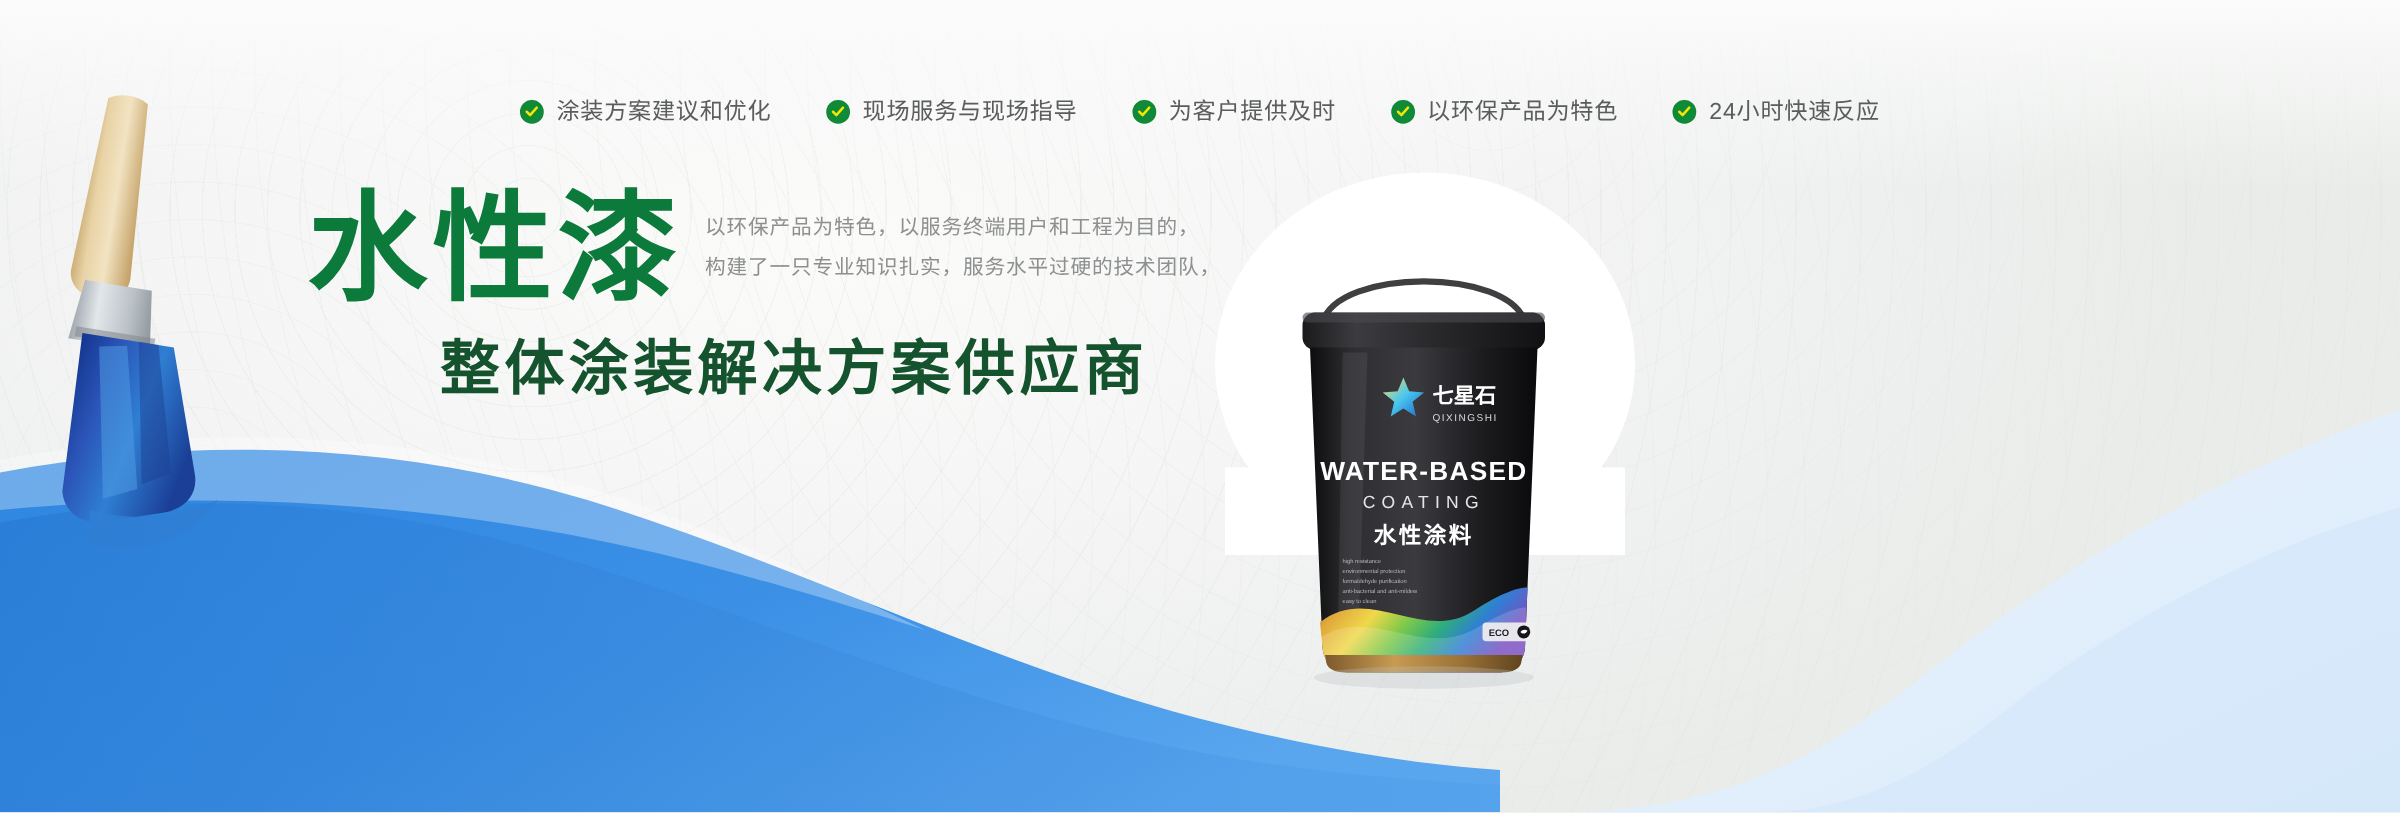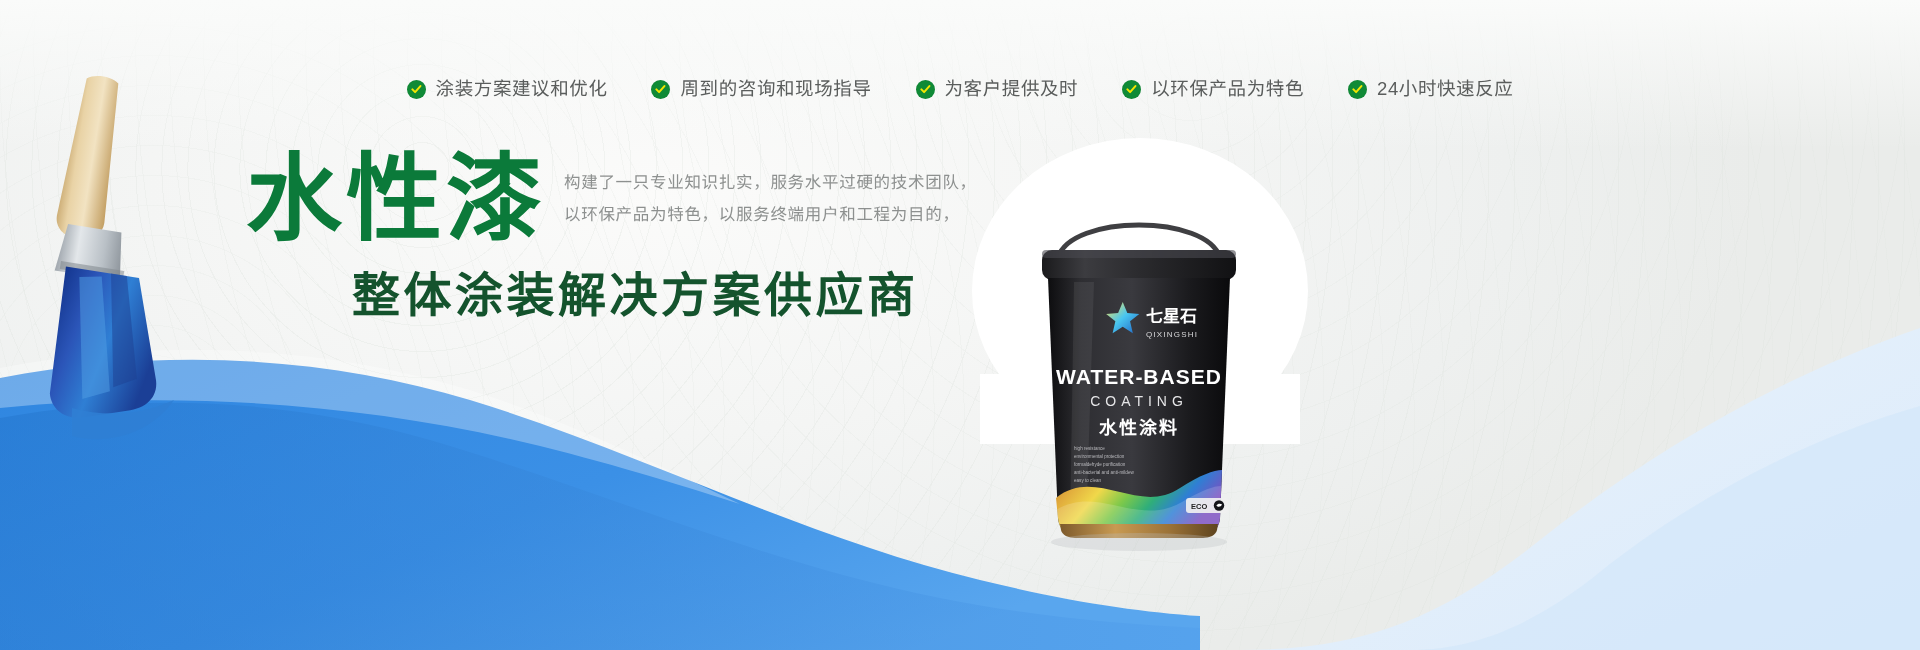--- a/index.html
+++ b/index.html
@@ -38,21 +38,21 @@
     box-shadow:0 0 0 .5px rgba(0,0,0,.05) inset;}
   .check-icon svg{display:block;}
   .feature-label{font-size:18.5px;color:#5a5d5c;letter-spacing:.6px;line-height:1;}
 
   
   .headline-wrap{position:absolute;left:246px;top:152px;width:740px;}
   .headline-row{display:flex;align-items:flex-start;}
   .headline-main{
     font-size:96px;line-height:1;font-weight:bold;color:#0b7a3a;
     letter-spacing:4px;margin:0;padding:0;
-    font-family:Liberation Serif, serif;
+    font-family:Liberation Sans, sans-serif;
     text-shadow:0 1px 0 rgba(255,255,255,.4);
   }
   .headline-desc{margin-left:18px;margin-top:20px;}
   .headline-desc p{margin:0 0 11px 0;font-size:16.5px;line-height:1.28;
     color:#8d908f;letter-spacing:.7px;white-space:nowrap;}
   .headline-desc p:last-child{margin-bottom:0;}
   .subheadline{margin:22px 0 0 106px;font-size:48px;font-weight:bold;
     color:#14532d;letter-spacing:3.5px;line-height:1.1;white-space:nowrap;}
 
   
@@ -153,21 +153,21 @@
       </span>
       <span class="feature-label">涂装方案建议和优化</span>
     </div>
 
     <div class="feature">
       <span class="check-icon">
         <svg width="11" height="11" viewBox="0 0 11 11">
             <path d="M1.4,5.4 L4.1,8.1 L9.4,2.1" stroke="#f3e600" stroke-width="2" fill="none" stroke-linecap="round" stroke-linejoin="round"></path>
           </svg>
       </span>
-      <span class="feature-label">周到的咨询和现场指导</span>
+      <span class="feature-label">现场服务与现场指导</span>
     </div>
 
     <div class="feature">
       <span class="check-icon">
         <svg width="11" height="11" viewBox="0 0 11 11">
             <path d="M1.4,5.4 L4.1,8.1 L9.4,2.1" stroke="#f3e600" stroke-width="2" fill="none" stroke-linecap="round" stroke-linejoin="round"></path>
           </svg>
       </span>
       <span class="feature-label">为客户提供及时</span>
     </div>
@@ -188,22 +188,22 @@
           </svg>
       </span>
       <span class="feature-label">24小时快速反应</span>
     </div>
   </div>
 
   <div class="headline-wrap">
     <div class="headline-row">
       <h1 class="headline-main">水性漆</h1>
       <div class="headline-desc">
+        <p>以环保产品为特色，以服务终端用户和工程为目的，</p>
         <p>构建了一只专业知识扎实，服务水平过硬的技术团队，</p>
-        <p>以环保产品为特色，以服务终端用户和工程为目的，</p>
       </div>
     </div>
     <div class="subheadline">整体涂装解决方案供应商</div>
   </div>
 
   <div class="product">
     <div class="product-circle"></div>
     <div class="product-shelf"></div>
 
     <div class="bucket">

